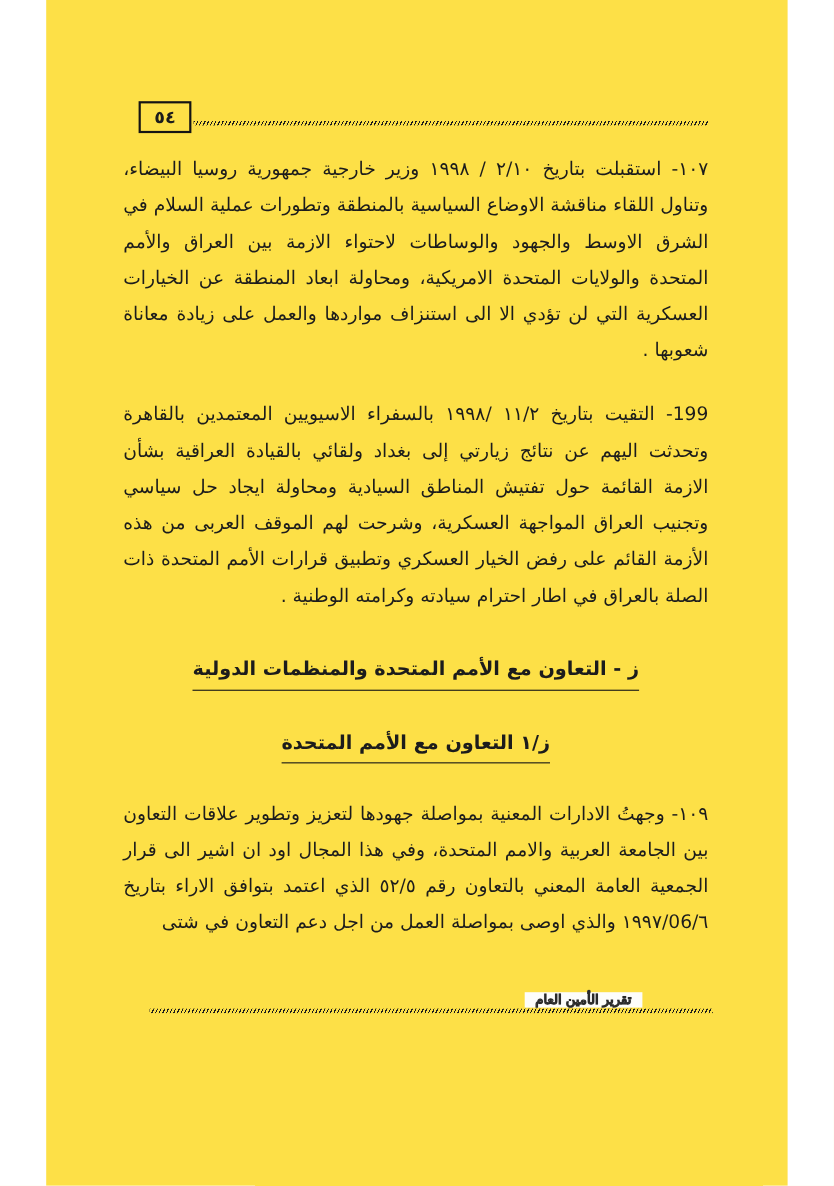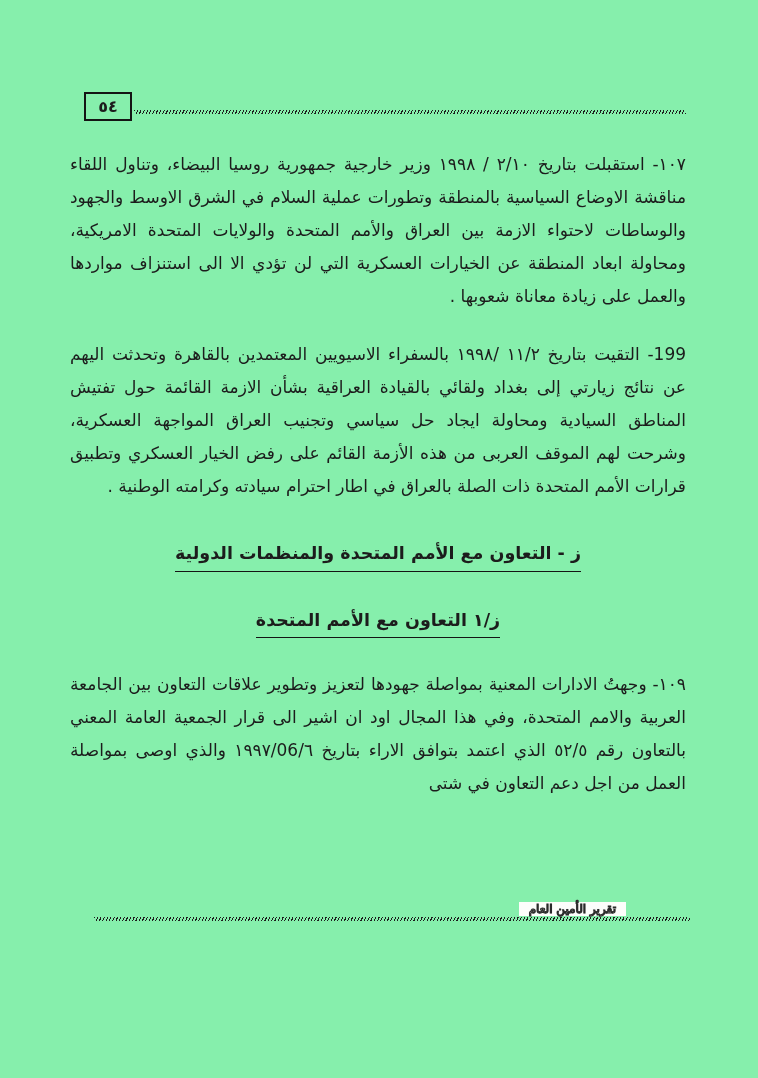--- a/index.html
+++ b/index.html
@@ -2,24 +2,24 @@
 <html lang="ar"><head>
 <meta charset="utf-8">
 <style>
   html, body {
     margin: 0;
     padding: 0;
     background: #ffffff;
   }
   .sheet {
     position: relative;
-    width: 758px;
+    width: 674px;
     height: 1078px;
     margin: 0 auto;
-    background: #86efac;
+    background: #fde047;
     color: #1c1c1c;
     font-family: "DejaVu Sans", sans-serif;
     overflow: hidden;
     box-sizing: border-box;
   }
   
   .header-row {
     position: absolute;
     top: 92px;
     left: 84px;
@@ -43,21 +43,21 @@
   }
   .header-rule {
     flex: 1 1 auto;
     height: 4px;
     margin-top: 18px;
     margin-left: 2px;
   }
   
   .content {
     position: absolute;
-    top: 148px;
+    top: 138px;
     right: 72px;
     left: 70px;
     direction: rtl;
     text-align: justify;
     font-size: 17px;
     line-height: 33px;
   }
   .para {
     margin: 0 0 25px 0;
   }

